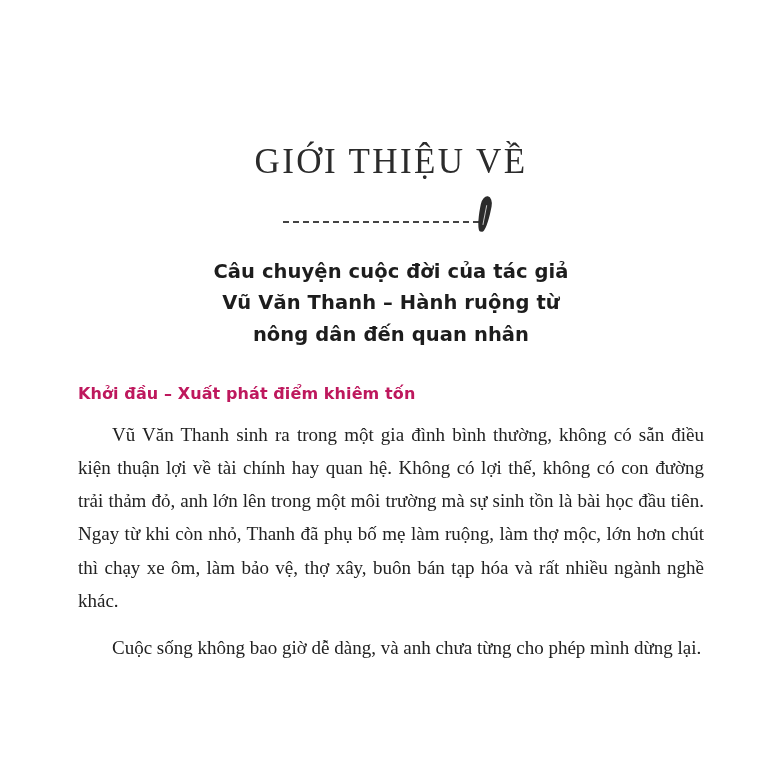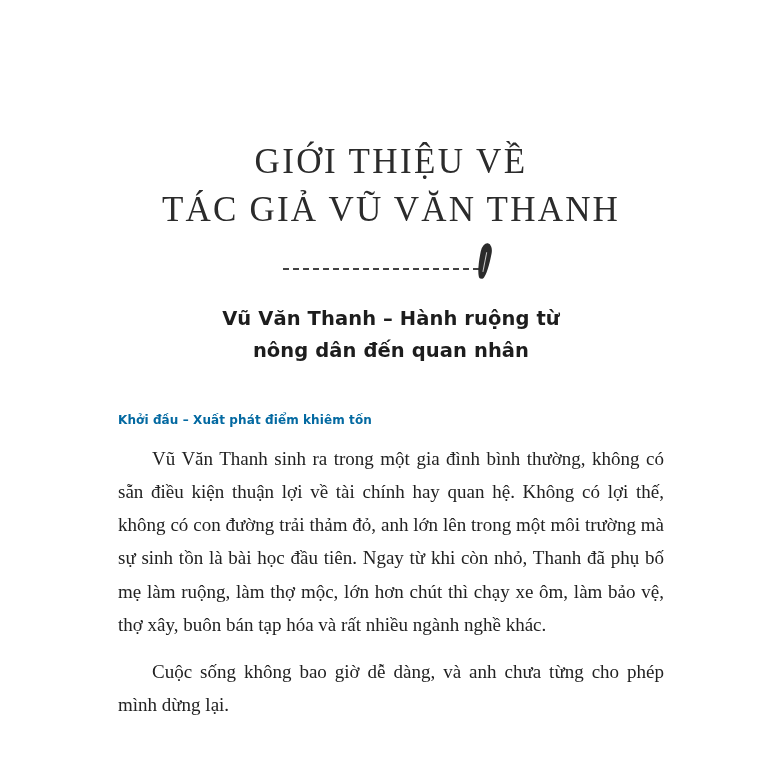--- a/index.html
+++ b/index.html
@@ -13,21 +13,21 @@
     font-family: "Liberation Serif", serif;
     color: #1b1b1b;
     overflow: hidden;
   }
 
   .page {
     position: relative;
     width: 782px;
     height: 782px;
     box-sizing: border-box;
-    padding: 0 118px;
+    padding: 0 78px;
     background: #ffffff;
   }
 
   
   .title-block {
     padding-top: 138px;
     text-align: center;
   }
   .title-line {
     font-family: "Liberation Serif", serif;
@@ -93,25 +93,25 @@
     font-family: "DejaVu Sans", sans-serif;
     font-weight: bold;
     font-size: 19.5px;
     line-height: 1.62;
     color: #1d1d1d;
     letter-spacing: .1px;
   }
 
   
   .section-heading {
-    margin-top: 47px;
+    margin-top: 34px;
     font-family: "DejaVu Sans", sans-serif;
     font-weight: bold;
-    font-size: 12px;
-    color: #0369a1;
+    font-size: 16px;
+    color: #be185d;
     letter-spacing: .1px;
   }
 
   
   .body-copy {
     margin-top: 15px;
     font-family: "Liberation Serif", serif;
     font-size: 19px;
     line-height: 1.74;
     color: #222222;
@@ -126,31 +126,31 @@
     margin-bottom: 0;
   }
 </style>
 </head>
 <body>
 
 <div class="page">
 
   <div class="title-block">
     <div class="title-line">GIỚI THIỆU VỀ</div>
-    <div class="title-line second">TÁC GIẢ VŨ VĂN THANH</div>
   </div>
 
   <div class="ornament">
     <div class="ornament-rule"></div>
     <div class="ornament-pen">
       <div class="nib"></div>
     </div>
   </div>
 
   <div class="subtitle">
+    <div>Câu chuyện cuộc đời của tác giả</div>
     <div>Vũ Văn Thanh – Hành ruộng từ</div>
     <div>nông dân đến quan nhân</div>
   </div>
 
   <div class="section-heading">Khởi đầu – Xuất phát điểm khiêm tốn</div>
 
   <div class="body-copy">
     <p>Vũ Văn Thanh sinh ra trong một gia đình bình thường, không có sẵn điều kiện thuận lợi về tài chính hay quan hệ. Không có lợi thế, không có con đường trải thảm đỏ, anh lớn lên trong một môi trường mà sự sinh tồn là bài học đầu tiên. Ngay từ khi còn nhỏ, Thanh đã phụ bố mẹ làm ruộng, làm thợ mộc, lớn hơn chút thì chạy xe ôm, làm bảo vệ, thợ xây, buôn bán tạp hóa và rất nhiều ngành nghề khác.</p>
     <p>Cuộc sống không bao giờ dễ dàng, và anh chưa từng cho phép mình dừng lại.</p>
   </div>

